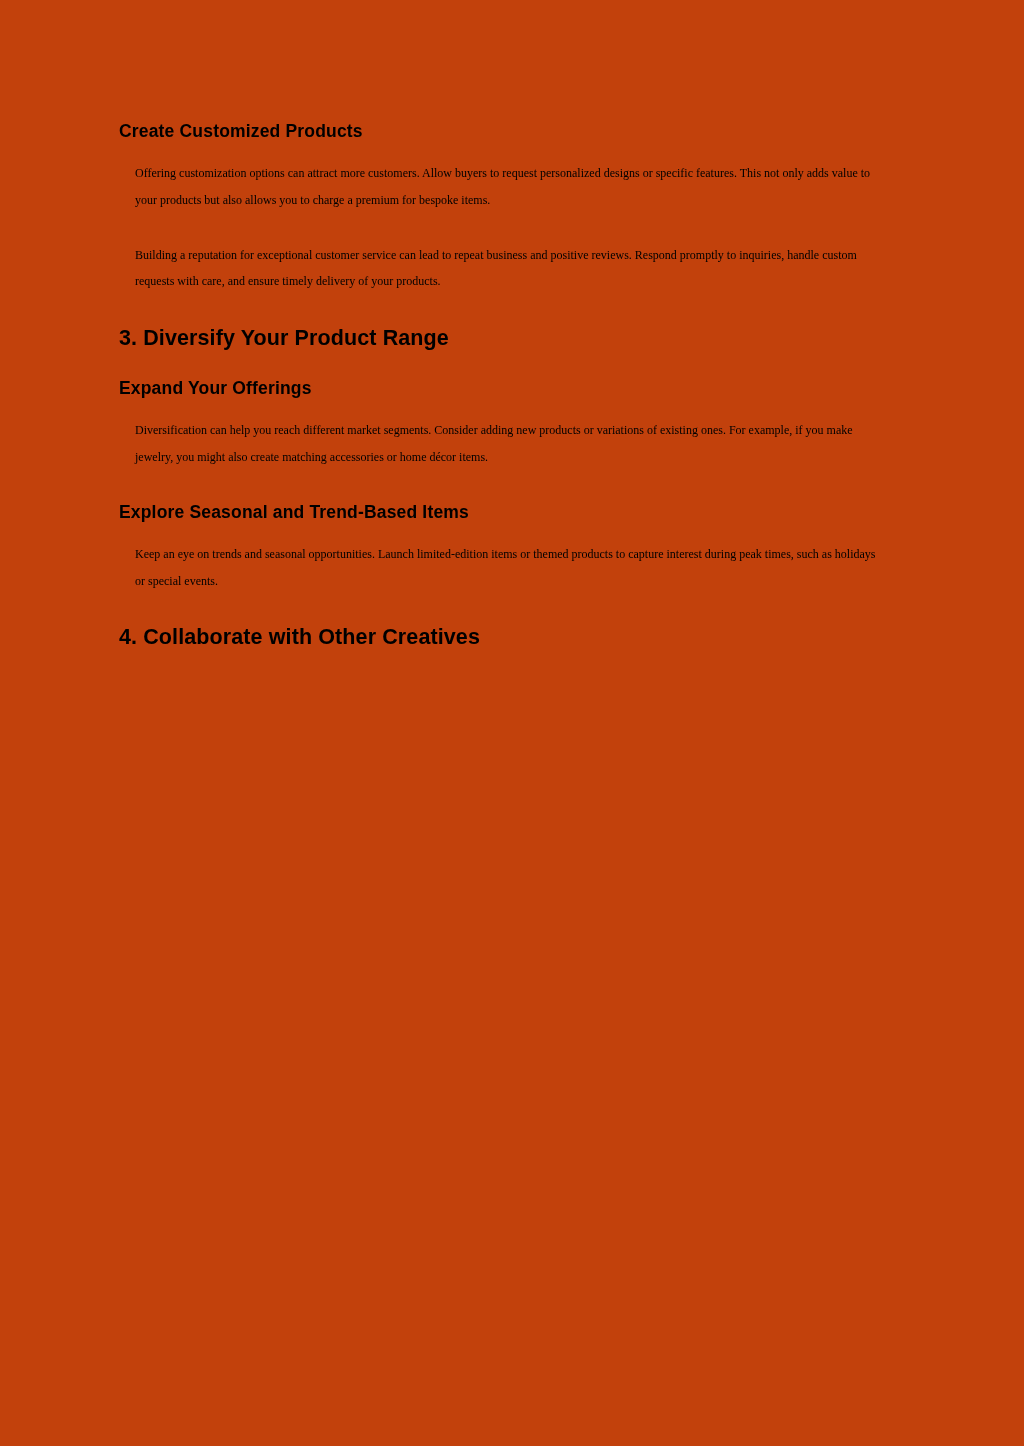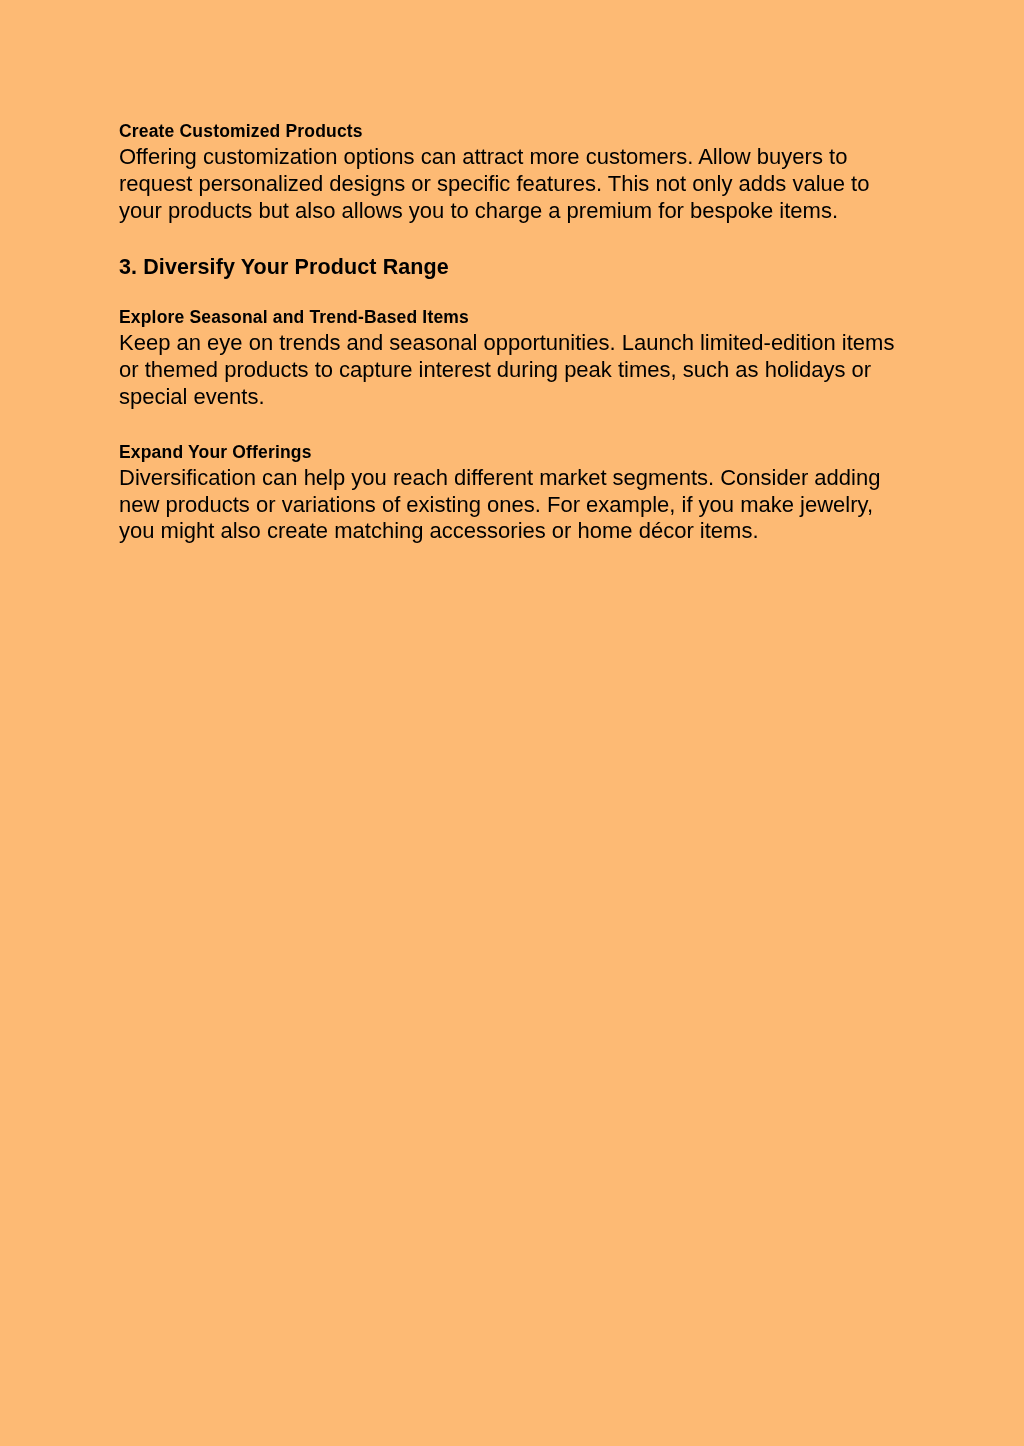--- a/index.html
+++ b/index.html
@@ -4,21 +4,21 @@
 <style>
   html, body {
     margin: 0;
     padding: 0;
     background: #ffffff;
   }
   .page {
     position: relative;
     width: 1024px;
     height: 1446px;
-    background: #fdba74;
+    background: #c2410c;
     margin: 0 auto;
     overflow: hidden;
   }
   .content {
     position: absolute;
     left: 119px;
     top: 118px;
     width: 780px;
   }
   .doc-body {
@@ -37,25 +37,25 @@
   h2.section-heading {
     font-family: "Liberation Sans", sans-serif;
     font-size: 21.5px;
     font-weight: bold;
     line-height: 30px;
     margin: 0;
     color: #000000;
     letter-spacing: 0.005em;
   }
   p.para {
-    font-family: Liberation Sans, sans-serif;
-    font-size: 22px;
+    font-family: Liberation Serif, serif;
+    font-size: 12px;
     font-weight: normal;
     line-height: 26.8px;
-    margin: 0;
+    margin: 16px;
     color: #000000;
   }
   .block {
     margin-bottom: 28px;
   }
   .block.section {
     margin-top: 5px;
     margin-bottom: 22px;
   }
 </style>
@@ -64,34 +64,38 @@
 
 <div class="page">
   <div class="content doc-body">
 
     <div class="block">
       <h3 class="sub-heading">Create Customized Products</h3>
       <p class="para">Offering customization options can attract more customers. Allow buyers to request personalized designs or specific features. This not only adds value to your products but also allows you to charge a premium for bespoke items.</p>
     </div>
 
     <div class="block">
+      <p class="para">Building a reputation for exceptional customer service can lead to repeat business and positive reviews. Respond promptly to inquiries, handle custom requests with care, and ensure timely delivery of your products.</p>
     </div>
 
     <div class="block section">
       <h2 class="section-heading">3. Diversify Your Product Range</h2>
     </div>
 
     <div class="block">
+      <h3 class="sub-heading">Expand Your Offerings</h3>
+      <p class="para">Diversification can help you reach different market segments. Consider adding new products or variations of existing ones. For example, if you make jewelry, you might also create matching accessories or home décor items.</p>
+    </div>
+
+    <div class="block">
       <h3 class="sub-heading">Explore Seasonal and Trend-Based Items</h3>
       <p class="para">Keep an eye on trends and seasonal opportunities. Launch limited-edition items or themed products to capture interest during peak times, such as holidays or special events.</p>
     </div>
 
-    <div class="block">
-      <h3 class="sub-heading">Expand Your Offerings</h3>
-      <p class="para">Diversification can help you reach different market segments. Consider adding new products or variations of existing ones. For example, if you make jewelry, you might also create matching accessories or home décor items.</p>
+    <div class="block section">
+      <h2 class="section-heading">4. Collaborate with Other Creatives</h2>
     </div>
-
 
     <div class="block">
     </div>
 
   </div>
 </div>
 
 </body></html>

